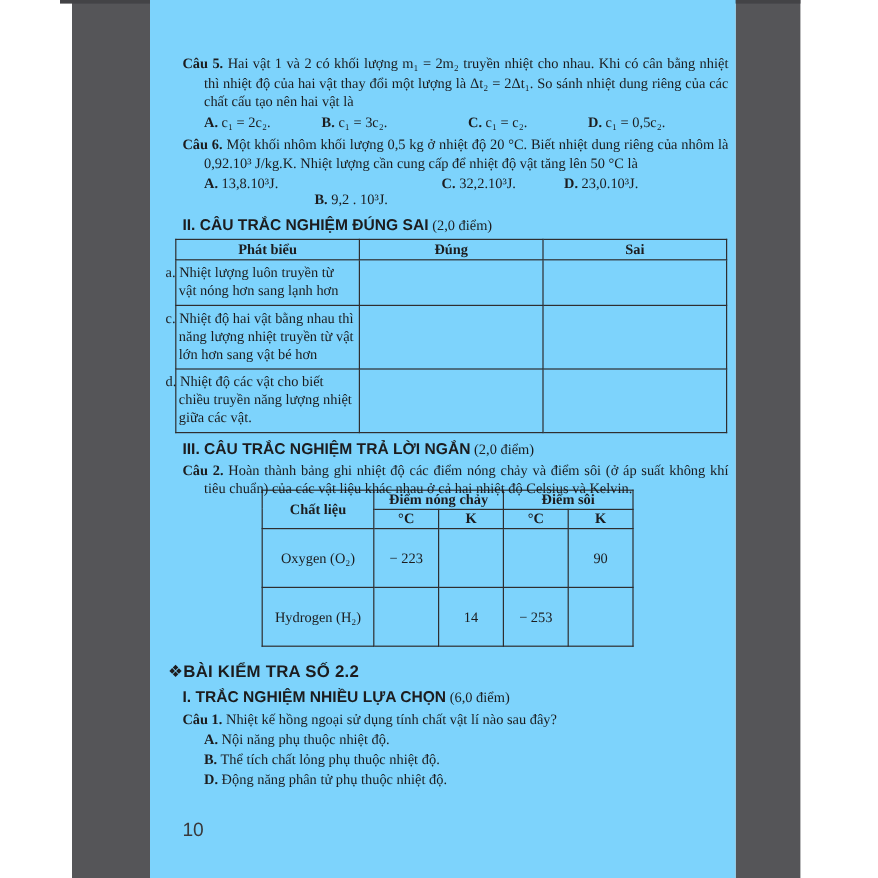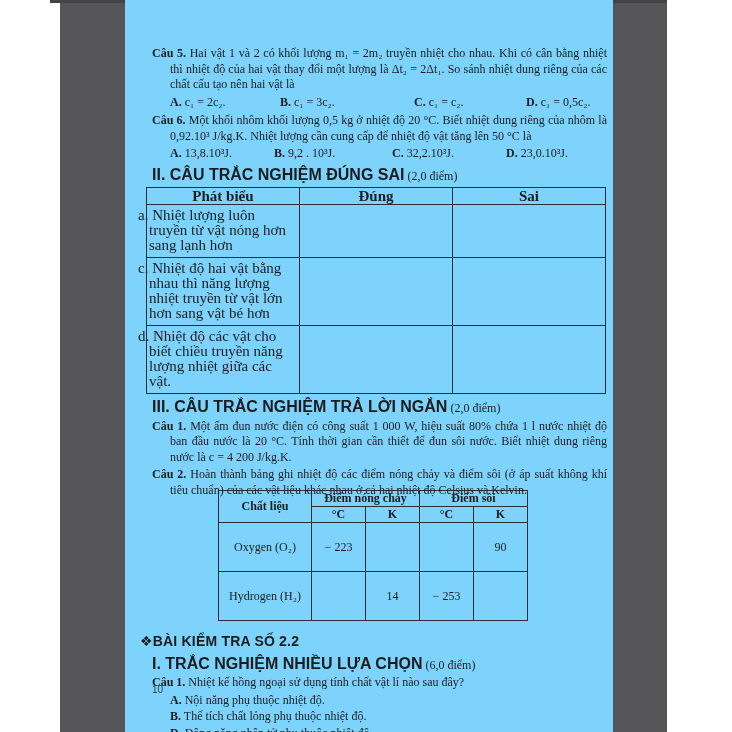--- a/index.html
+++ b/index.html
@@ -10,42 +10,42 @@
   }
   .scene{position:relative;width:732px;height:732px;background:#ffffff;}
   .band{position:absolute;top:0;bottom:0;background:#555558;}
   .band-left{left:60px;width:65px;}
   .band-right{left:613px;width:54px;}
   .top-edge{position:absolute;left:50px;top:0;width:617px;height:3px;background:#434346;}
   .page{position:absolute;left:125px;top:0;width:488px;height:732px;background:#7dd3fc;}
   .content{padding:46px 6px 0 27px;font-size:12px;line-height:15.5px;text-align:justify;}
   .para{margin:0 0 2px 0;padding-left:18px;text-indent:-18px;}
   .ql{font-weight:bold;}
-  .optrow{display:flex;padding-left:18px;margin:1px 0 3px 0;text-align:left;gap:12px;}
+  .optrow{display:flex;padding-left:18px;margin:1px 0 3px 0;text-align:left;}
   .opt{white-space:nowrap;}
   .q5a{width:98px;} .q5b{width:122px;} .q5c{width:100px;}
-  .q6a{width:92px;}  .q6b{width:106px;} .q6c{width:102px;}
+  .q6a{width:92px;}  .q6b{width:106px;margin-top:13px;} .q6c{width:102px;}
   .sech{margin:5px 0 2px 0;text-align:left;}
-  .sans{font-family:"Liberation Sans","DejaVu Sans",sans-serif;font-weight:bold;font-size:16px;}
+  .sans{font-family:"Liberation Sans","DejaVu Sans",sans-serif;font-weight:bold;font-size:13px;}
   .big-head{margin:13px 0 3px -12px;text-align:left;}
   .big-head .sans{font-size:14px;letter-spacing:.2px;}
   table{border-collapse:collapse;}
   .t1{width:460px;margin:3px 0 2px -6px;table-layout:fixed;}
-  .t1 th,.t1 td{border:1px solid #2e2e30;font-size:15px;}
+  .t1 th,.t1 td{border:1px solid #2e2e30;font-size:12px;}
   .t1 th{line-height:14px;padding:1px 2px;font-weight:bold;text-align:center;}
   .t1 td.stmt{line-height:15px;padding:3px 4px 4px 2px;text-indent:-11px;text-align:left;}
   .t1 td.chk{width:50px;}
   .t2wrap{margin:-10px 0 0 66px;}
   .t2{table-layout:fixed;}
   .t2 th,.t2 td{border:1px solid #2e2e30;font-size:12px;text-align:center;}
   .t2 th{font-weight:bold;line-height:13px;padding:1px 2px;}
   .t2 td{line-height:16px;padding:16px 2px;}
   .t2 .c0{width:88px;margin-top:23px;} .t2 .cu{width:49px;}
   .vopt{margin:1px 0 0 0;padding-left:18px;text-align:left;line-height:15.5px;}
-  .pagenum{position:absolute;left:27px;top:684px;font-size:10px;color:#3a3a3c;
+  .pagenum{position:absolute;left:27px;top:684px;font-size:16px;color:#3a3a3c;
            font-family:"Liberation Sans","DejaVu Sans",sans-serif;}
 </style>
 </head>
 <body>
 
 <div class="scene">
   <div class="band band-left"></div>
   <div class="band band-right"></div>
   <div class="top-edge"></div>
 
@@ -100,24 +100,20 @@
           <td class="chk"></td>
           <td class="chk"></td>
         </tr>
       </tbody>
         </table>
 
       <p class="sech">
         <span class="sans">III. CÂU TRẮC NGHIỆM TRẢ LỜI NGẮN</span><span> (2,0 điểm)</span>
       </p>
       <p class="para">
-        <span class="ql">Câu 1.</span>
-        <span>Một ấm đun nước điện có công suất 1 000 W, hiệu suất 80% chứa 1 l nước nhiệt độ ban đầu nước là 20 °C. Tính thời gian cần thiết để đun sôi nước. Biết nhiệt dung riêng nước là c = 4 200 J/kg.K.</span>
-      </p>
-      <p class="para">
         <span class="ql">Câu 2.</span>
         <span>Hoàn thành bảng ghi nhiệt độ các điểm nóng chảy và điểm sôi (ở áp suất không khí tiêu chuẩn) của các vật liệu khác nhau ở cả hai nhiệt độ Celsius và Kelvin.</span>
       </p>
 
       <div class="t2wrap">
         <table class="t2">
           <tbody>
               <tr>
             <th class="c0" rowspan="2">Chất liệu</th>
             <th colspan="2">Điểm nóng chảy</th>

